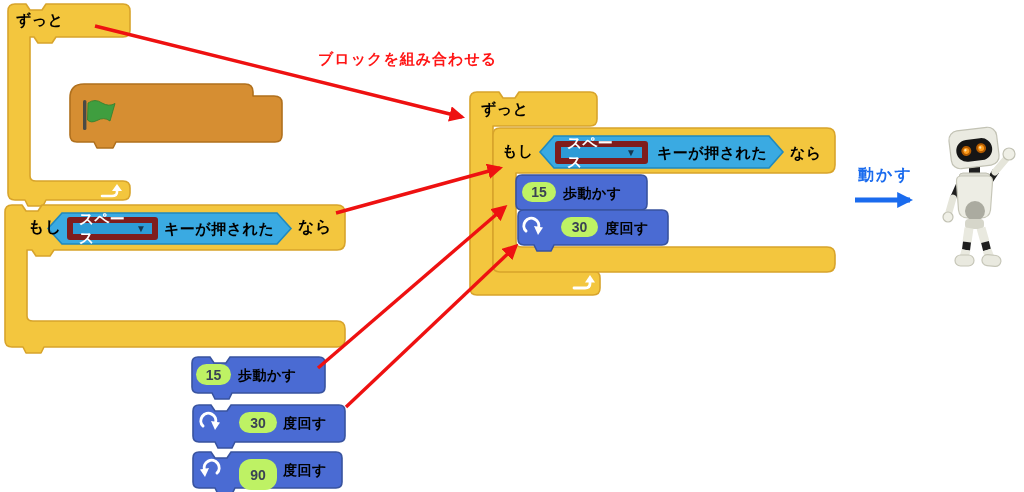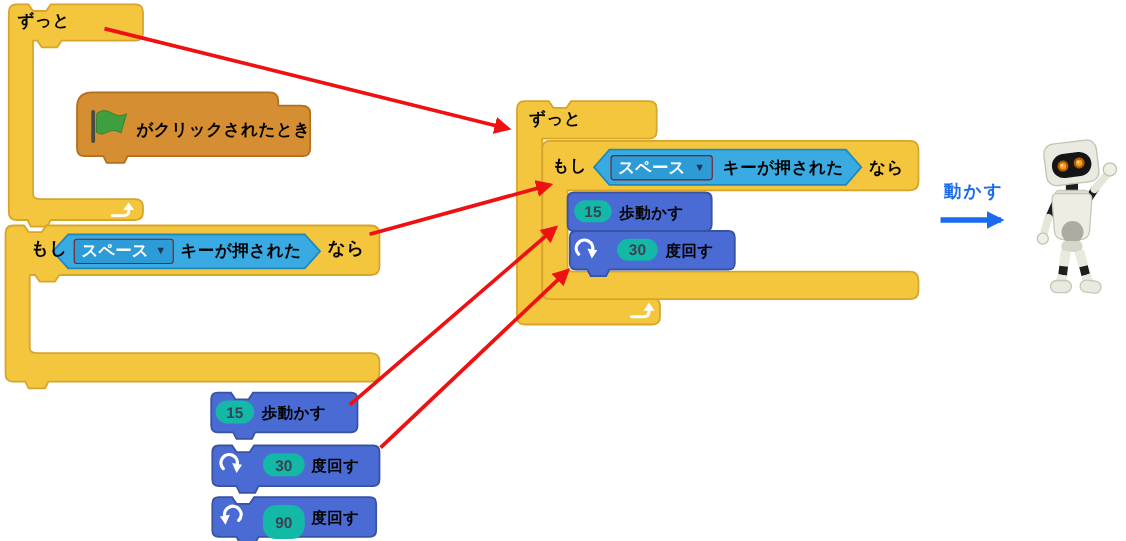--- a/index.html
+++ b/index.html
@@ -6,26 +6,26 @@
   #canvas{
     position:relative;width:1024px;height:492px;background:#fff;overflow:hidden;
     font-family:"Liberation Sans","DejaVu Sans",sans-serif;
   }
   #canvas svg{position:absolute;left:0;top:0;}
   .lbl{
     position:absolute;color:#000000;font-weight:bold;line-height:1;
     white-space:nowrap;letter-spacing:.5px;
   }
   .oval{
-    position:absolute;background:#14b8a6;border-radius:12px;
+    position:absolute;background:#bef264;border-radius:12px;
     display:flex;align-items:center;justify-content:center;
     color:#3A4254;font-weight:bold;font-size:14px;
   }
   .dropdown{
-    position:absolute;background:#2D9BD6;border:1px solid #7f1d1d;border-radius:3px;
+    position:absolute;background:#2D9BD6;border:6px solid #7f1d1d;border-radius:3px;
     display:flex;align-items:center;justify-content:space-between;
     padding:0 6px;box-sizing:border-box;color:#fff;font-weight:bold;
   }
   .dropdown .tri{color:#16374F;font-size:10px;margin-left:6px;}
   .annot-red{
     position:absolute;color:#FF1515;font-weight:bold;font-size:15px;line-height:1;
     white-space:nowrap;letter-spacing:1px;
   }
   .annot-blue{
     position:absolute;color:#1A6BEE;font-weight:bold;font-size:16px;line-height:1;
@@ -151,21 +151,20 @@
       <rect x="22" y="129" width="19" height="11" rx="5.5" fill="#E9E9DF" stroke="#C6C6B8" stroke-width="1.2"></rect>
       <line x1="48" y1="102" x2="52" y2="116" stroke="#E9E9DF" stroke-width="9"></line>
       <line x1="52" y1="116" x2="54" y2="124" stroke="#1E1E1E" stroke-width="8"></line>
       <line x1="54" y1="124" x2="57" y2="132" stroke="#E9E9DF" stroke-width="9"></line>
       <rect x="49" y="129" width="19" height="11" rx="5.5" fill="#E9E9DF" stroke="#C6C6B8" stroke-width="1.2" transform="rotate(6 58 134)"></rect>
     </g>
   </svg>
 
   <div class="lbl" style="left:16px;top:12px;font-size:15px;">ずっと</div>
 
-  <div class="lbl" style="left:124px;top:111px;font-size:15px;">がクリックされたとき</div>
 
   <div class="lbl" style="left:28px;top:219px;font-size:16px;">もし</div>
   <div class="dropdown" style="left:67px;top:217px;width:91px;height:23px;font-size:15px;">
     <span>スペース</span>
     <span class="tri">▼</span>
   </div>
   <div class="lbl" style="left:164px;top:221px;font-size:15px;">キーが押された</div>
   <div class="lbl" style="left:298px;top:219px;font-size:16px;">なら</div>
 
   <div class="lbl" style="left:481px;top:101px;font-size:15px;">ずっと</div>
@@ -185,20 +184,21 @@
 
   <div class="oval" style="left:196px;top:364px;width:35px;height:21px;">15</div>
   <div class="lbl" style="left:238px;top:368px;font-size:14px;">歩動かす</div>
 
   <div class="oval" style="left:239px;top:412px;width:38px;height:21px;">30</div>
   <div class="lbl" style="left:283px;top:416px;font-size:14px;">度回す</div>
 
   <div class="oval" style="left:239px;top:459px;width:38px;height:31px;">90</div>
   <div class="lbl" style="left:283px;top:463px;font-size:14px;">度回す</div>
 
+  <div class="annot-red" style="left:318px;top:51px;">ブロックを組み合わせる</div>
   <div class="annot-blue" style="left:858px;top:167px;">動かす</div>
 
   <svg width="1024" height="492" viewBox="0 0 1024 492" style="pointer-events:none;">
     <defs>
       <marker id="redArrow" viewBox="0 0 10 10" refX="8" refY="5" markerWidth="4.6" markerHeight="4.6" orient="auto">
         <path d="M0,0 L10,5 L0,10 Z" fill="#EE1111"></path>
       </marker>
       <marker id="blueArrow" viewBox="0 0 10 10" refX="8" refY="5" markerWidth="3.2" markerHeight="3.2" orient="auto">
         <path d="M0,0 L10,5 L0,10 Z" fill="#1A6BEE"></path>
       </marker>

